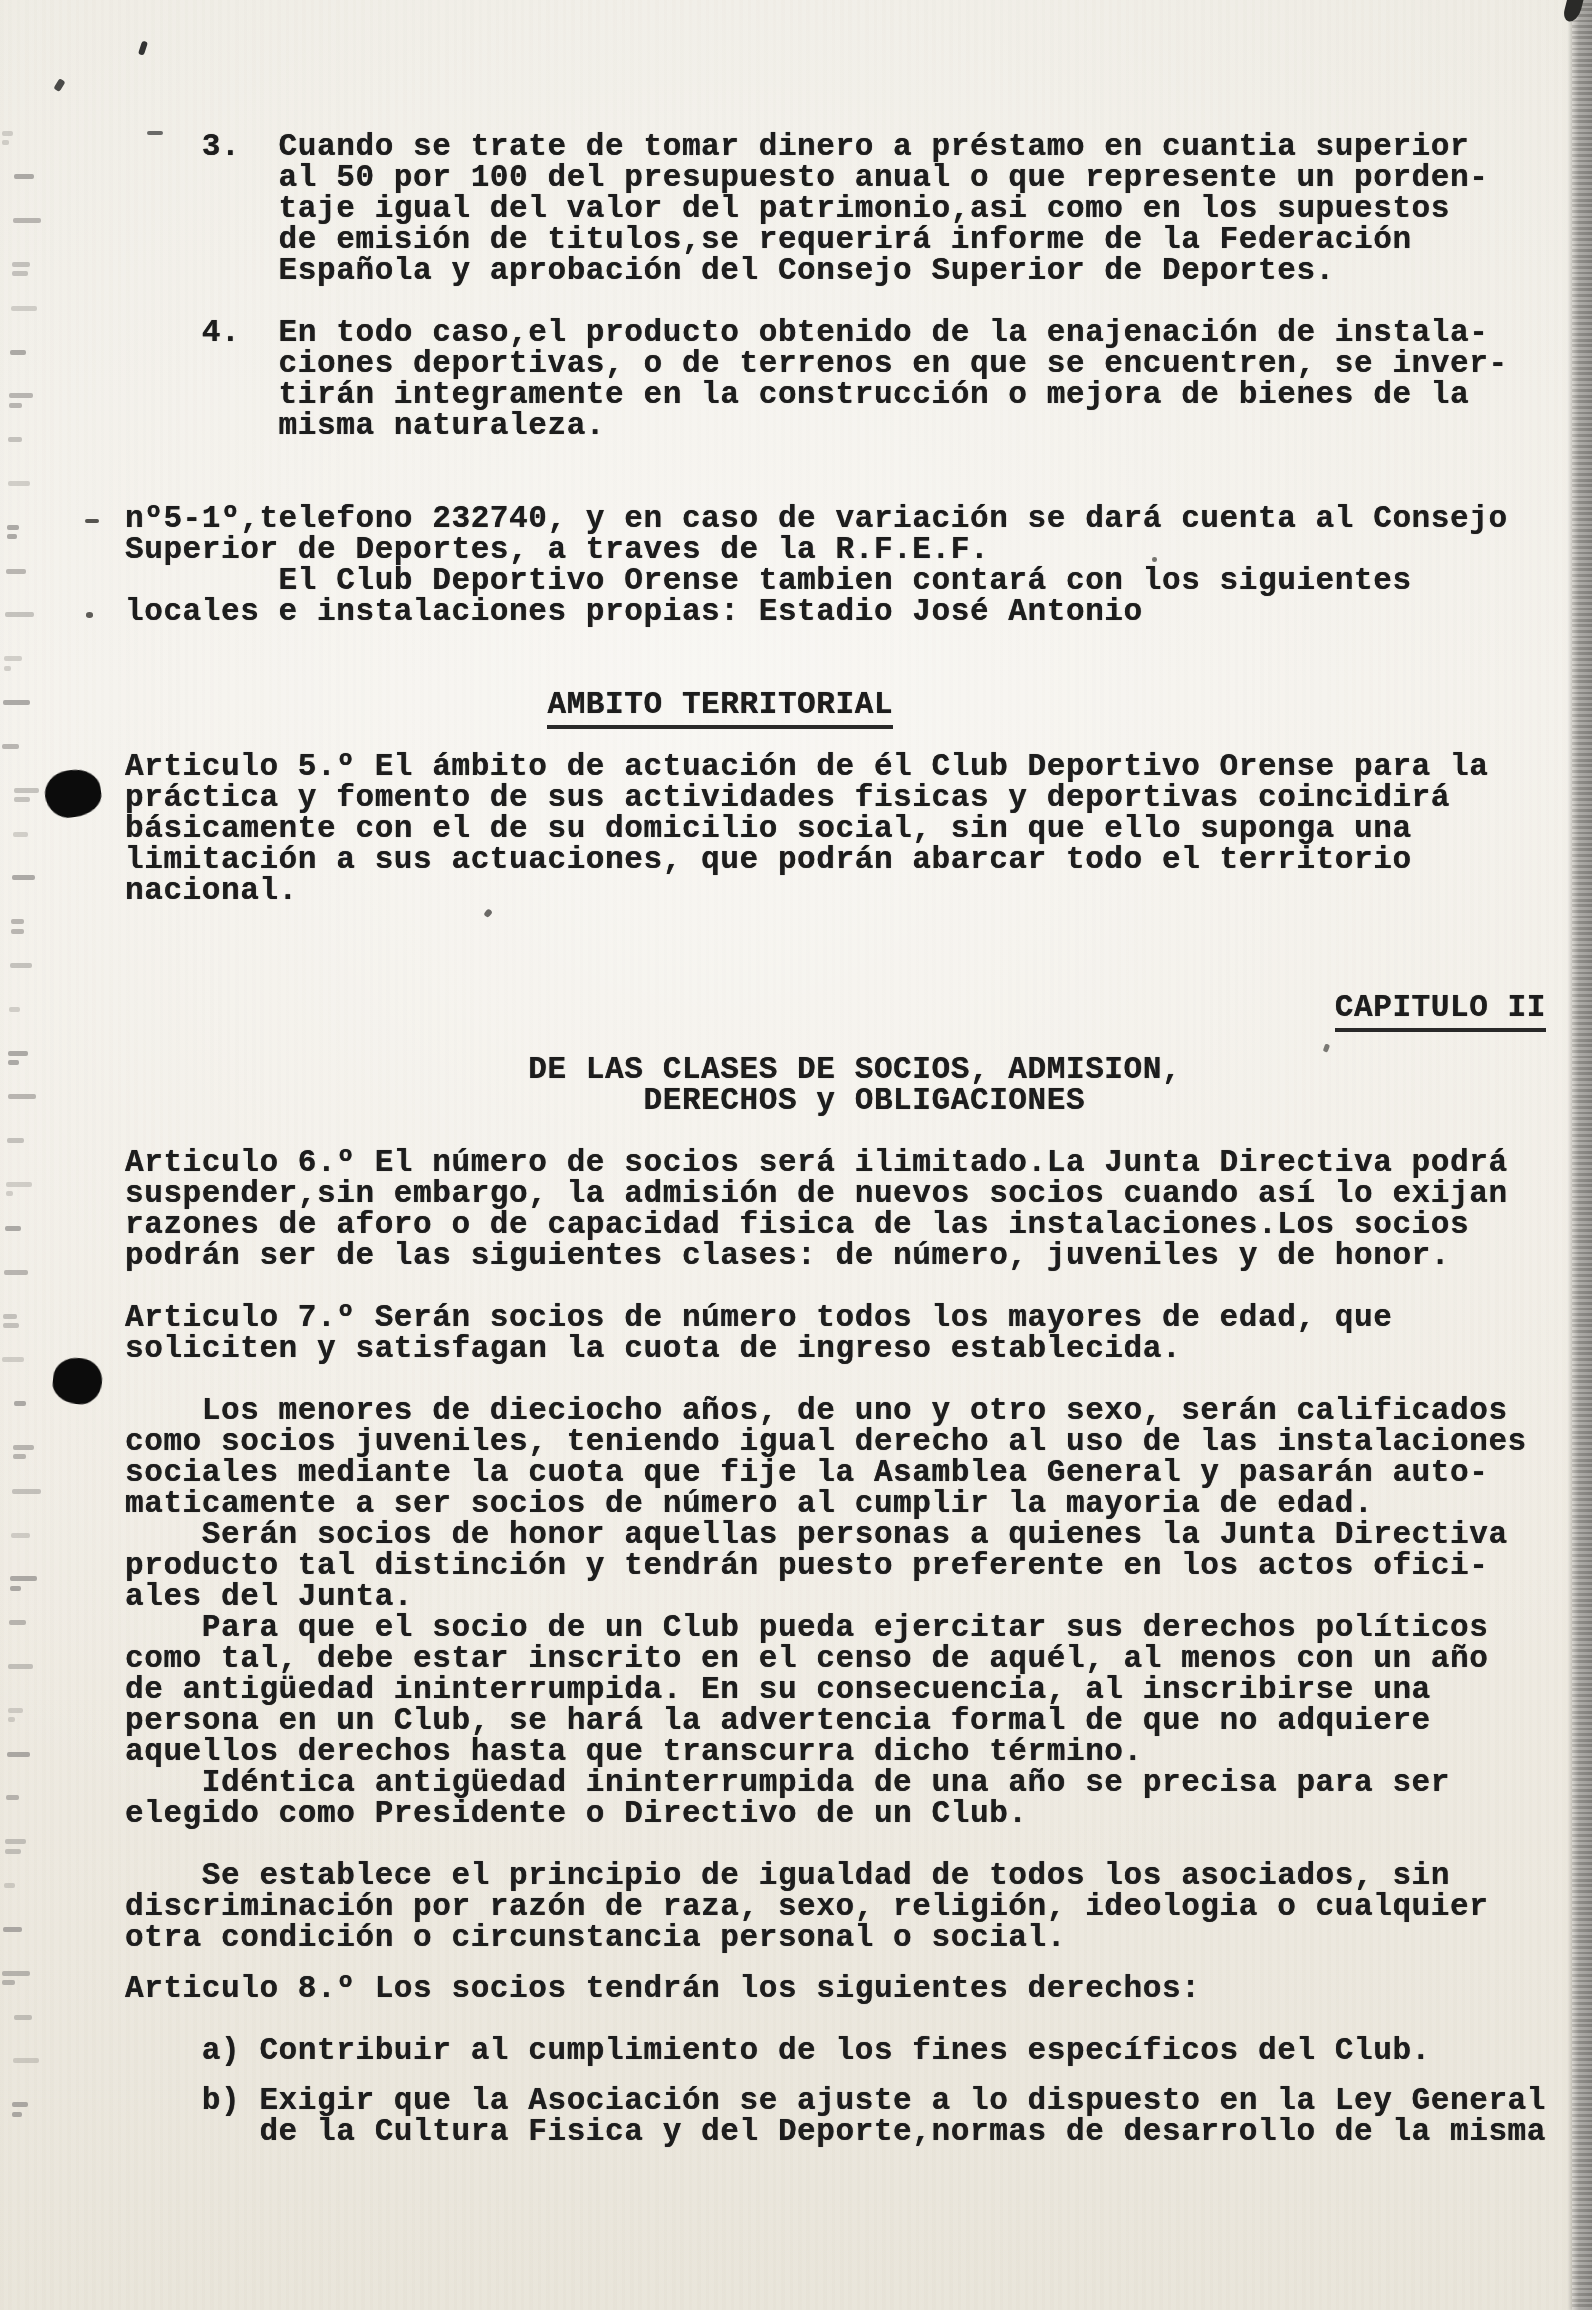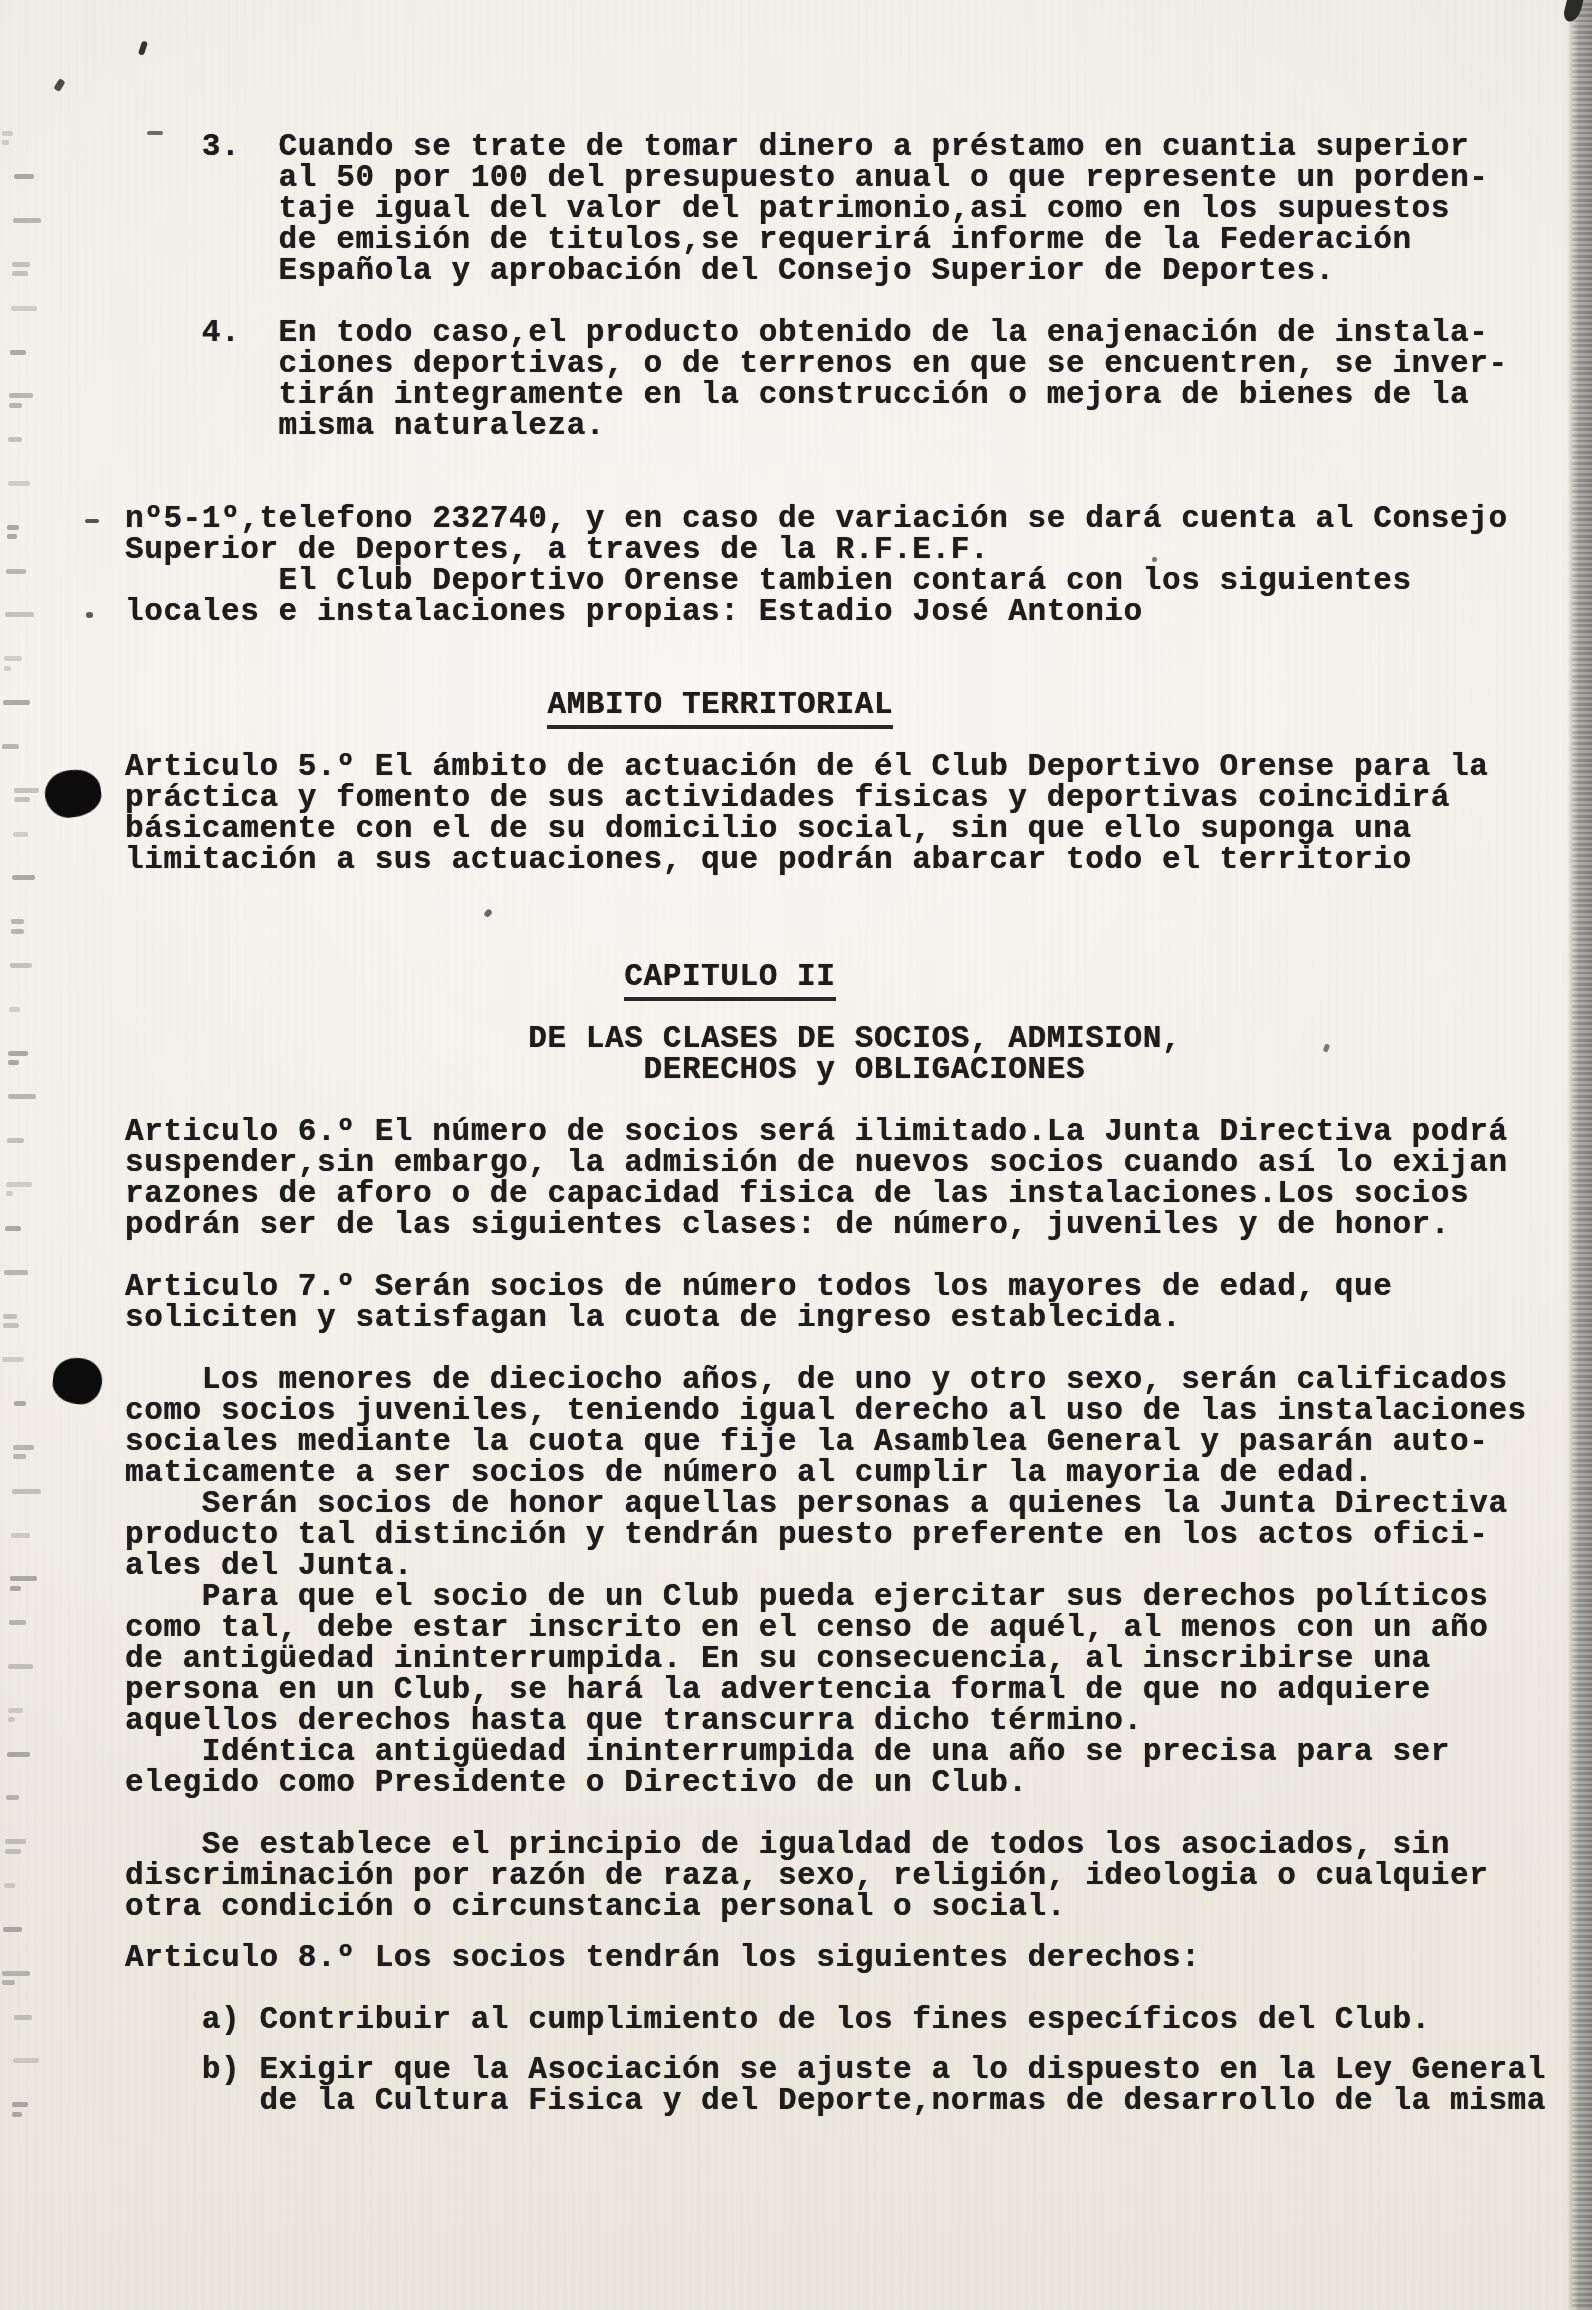--- a/index.html
+++ b/index.html
@@ -16,21 +16,21 @@
     font-size:31px;line-height:31px;letter-spacing:0.6px;
     color:#1d1d1d;font-weight:700;
     text-shadow:0 0 0.7px rgba(25,25,25,0.8), 0.4px 0.4px 0 rgba(25,25,25,0.25);
   }
   .line{white-space:pre;}
   .underlined{border-bottom:4.7px solid rgba(24,24,24,0.92);padding-bottom:2.8px;}
   .gap-none{margin-top:0;}
   .gap-line-sm{margin-top:19.6px;}
   .gap-line{margin-top:31px;}
   .gap-double{margin-top:62px;}
-  .gap-triple{margin-top:86px;}
+  .gap-triple{margin-top:86px;text-align:right;}
 
   .ink-dot{position:absolute;background:#0c0c0c;filter:blur(0.4px);}
   .dot-a{left:45px;top:770px;width:56px;height:47px;transform:rotate(-8deg);
          border-radius:48% 52% 55% 45% / 52% 48% 45% 55%;}
   .dot-b{left:53px;top:1358px;width:49px;height:46px;transform:rotate(6deg);
          border-radius:52% 48% 45% 55% / 48% 52% 55% 45%;}
 
   .comb-mark{position:absolute;height:4.7px;background:#8e8c88;border-radius:1.9px;}
 
   .page-edge{position:absolute;top:0;right:0;width:19.6px;height:100%;
@@ -155,20 +155,21 @@
         <div class="line">locales e instalaciones propias: Estadio José Antonio</div>
       </div>
       <div class="block gap-double">
         <div class="line"><span>                      </span><span class="underlined">AMBITO TERRITORIAL</span></div>
       </div>
       <div class="block gap-line">
         <div class="line">Articulo 5.º El ámbito de actuación de él Club Deportivo Orense para la</div>
         <div class="line">práctica y fomento de sus actividades fisicas y deportivas coincidirá</div>
         <div class="line">básicamente con el de su domicilio social, sin que ello suponga una</div>
         <div class="line">limitación a sus actuaciones, que podrán abarcar todo el territorio</div>
+        <div class="line">nacional.</div>
       </div>
       <div class="block gap-triple">
         <div class="line"><span>                          </span><span class="underlined">CAPITULO II</span></div>
       </div>
       <div class="block gap-line">
         <div class="line">                     DE LAS CLASES DE SOCIOS, ADMISION,</div>
         <div class="line">                           DERECHOS y OBLIGACIONES</div>
       </div>
       <div class="block gap-line">
         <div class="line">Articulo 6.º El número de socios será ilimitado.La Junta Directiva podrá</div>

